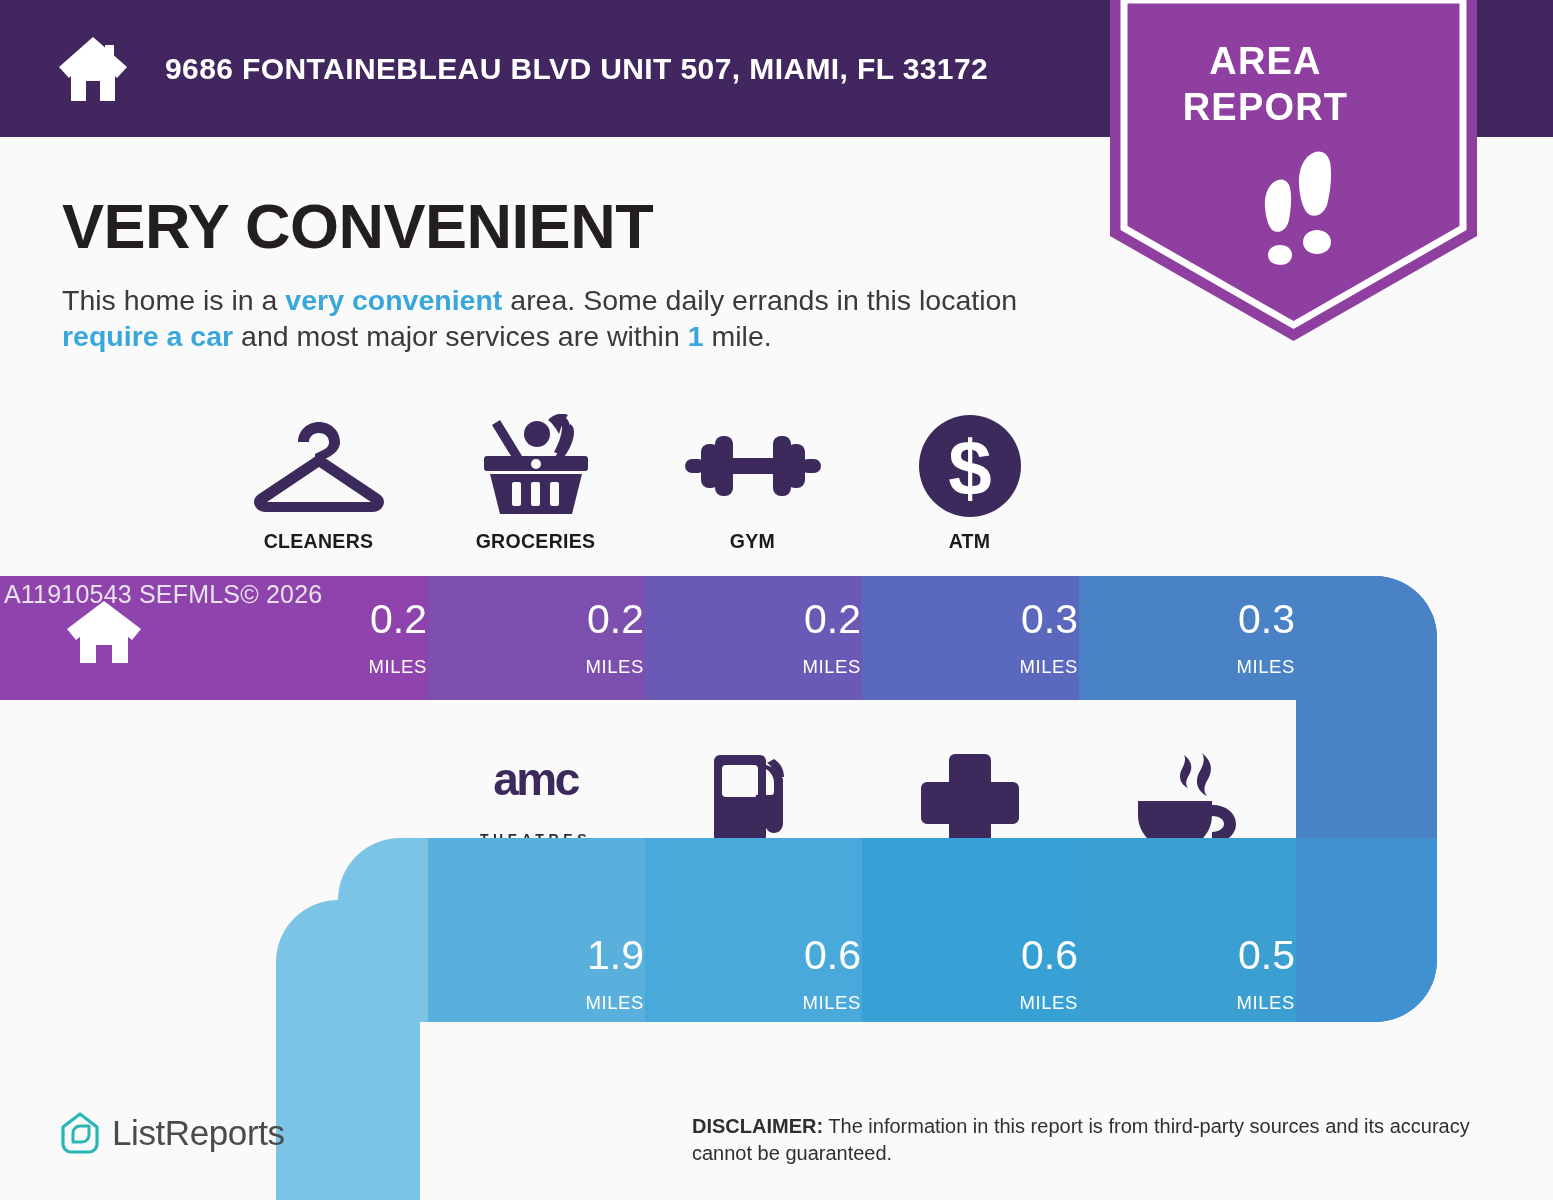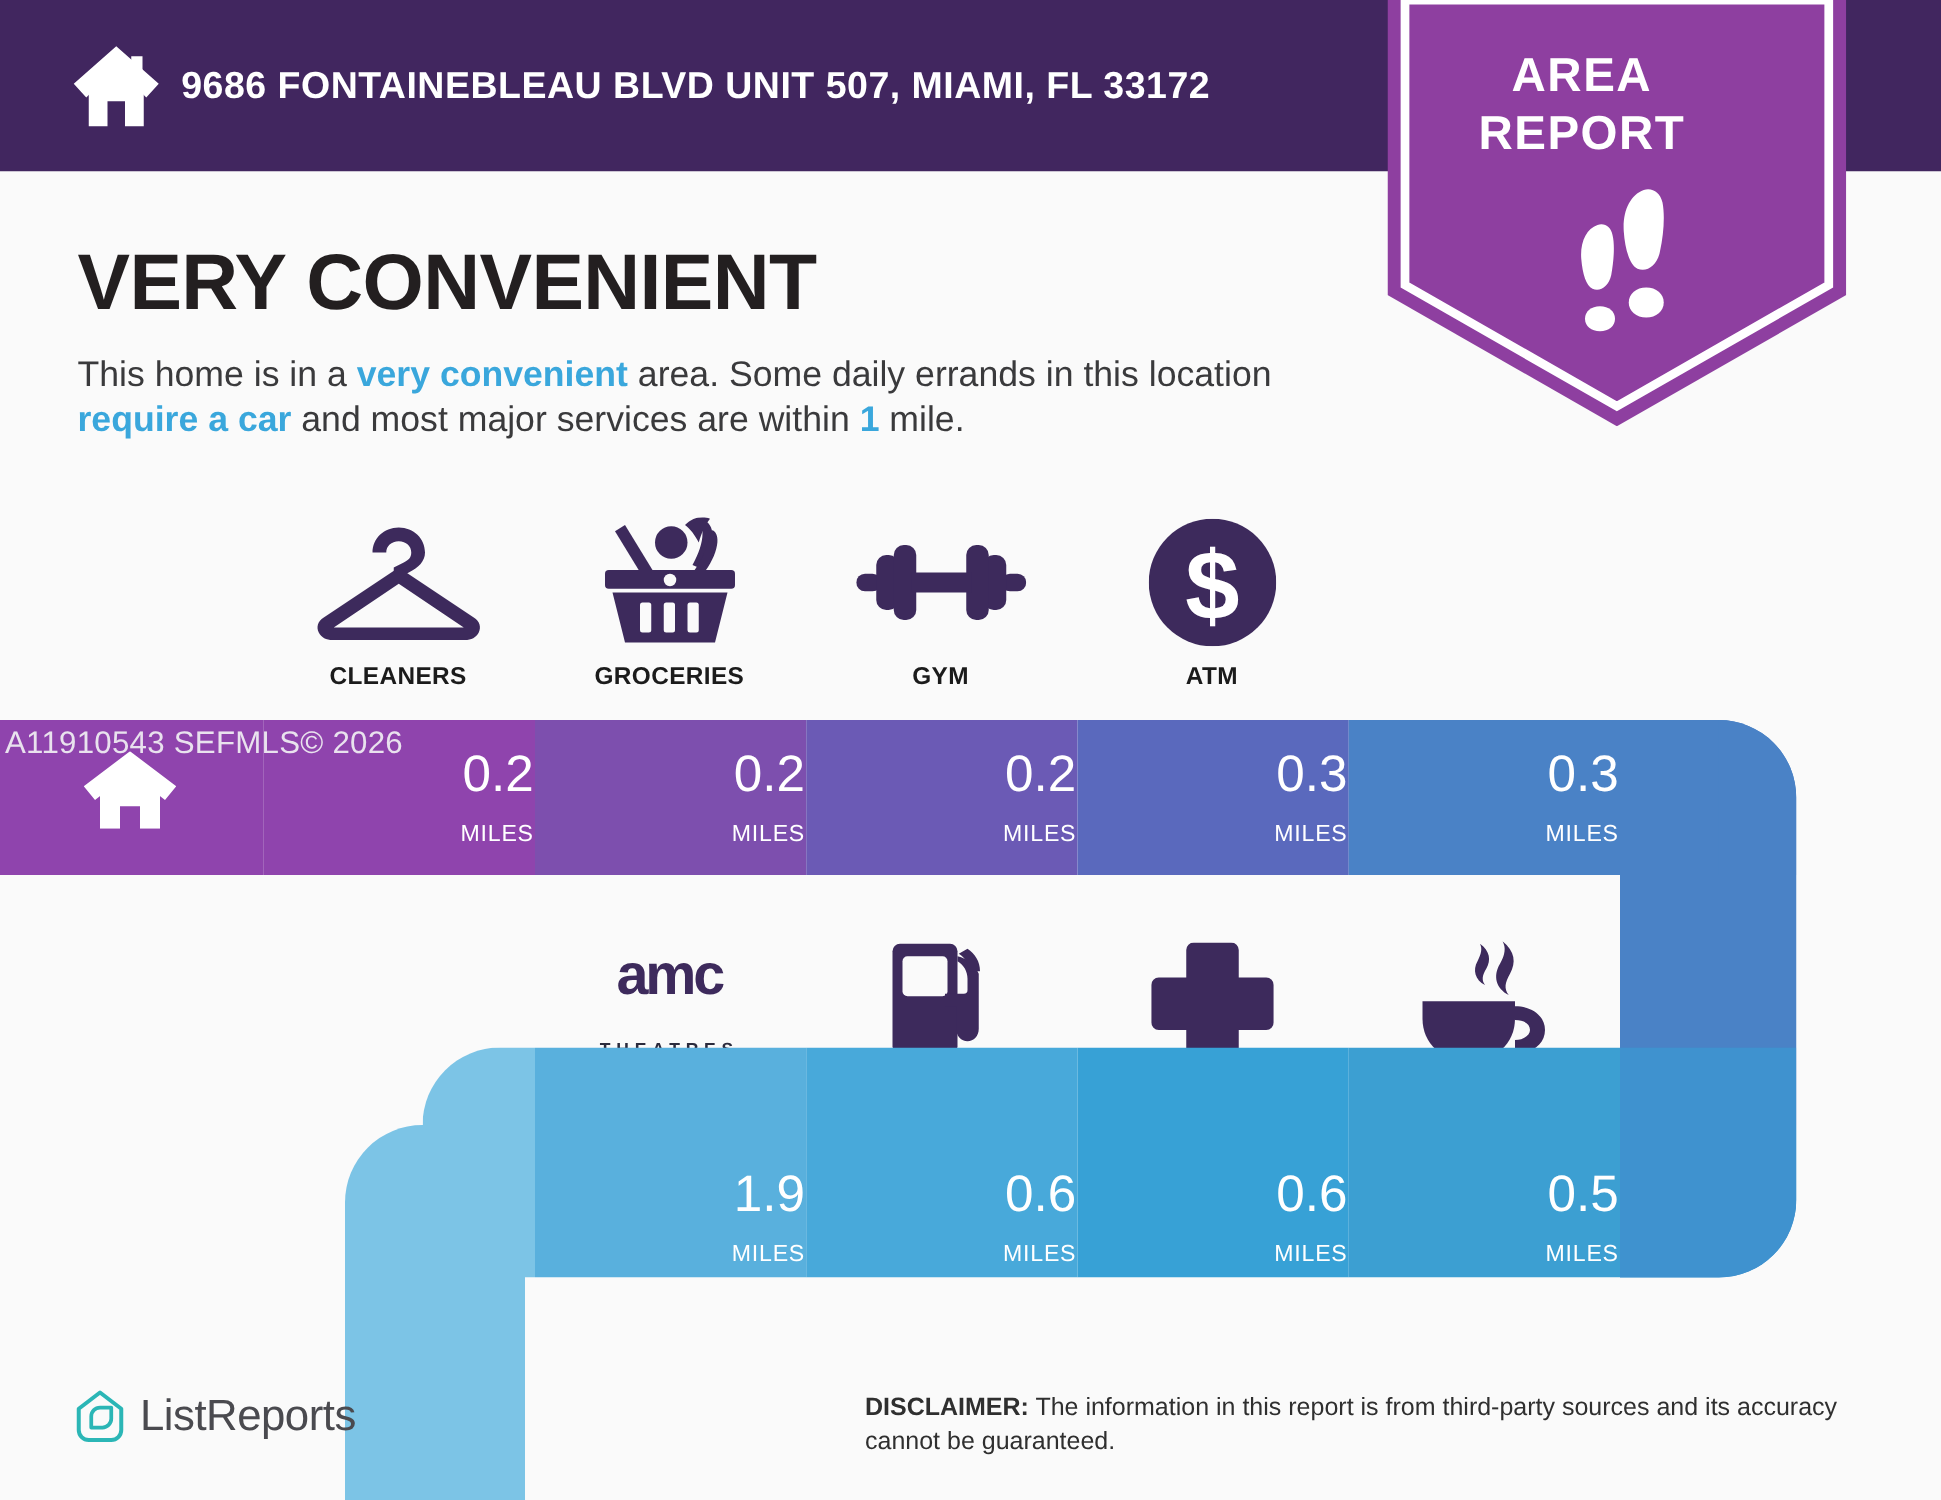--- a/index.html
+++ b/index.html
@@ -18,21 +18,21 @@
 
   
   #header {
     position: absolute; left: 0; top: 0;
     width: 1553px; height: 137px;
     background: #41265f;
     display: flex; align-items: center;
   }
   #header-house { margin-left: 57px; width: 72px; height: 68px; flex: none; }
   #header-address {
-    margin-left: 16px;
+    margin-left: 36px;
     color: #ffffff;
     font-size: 30px;
     font-weight: 700;
     letter-spacing: 0.4px;
     white-space: nowrap;
   }
 
   
   #badge {
     position: absolute; left: 1110px; top: 0;

